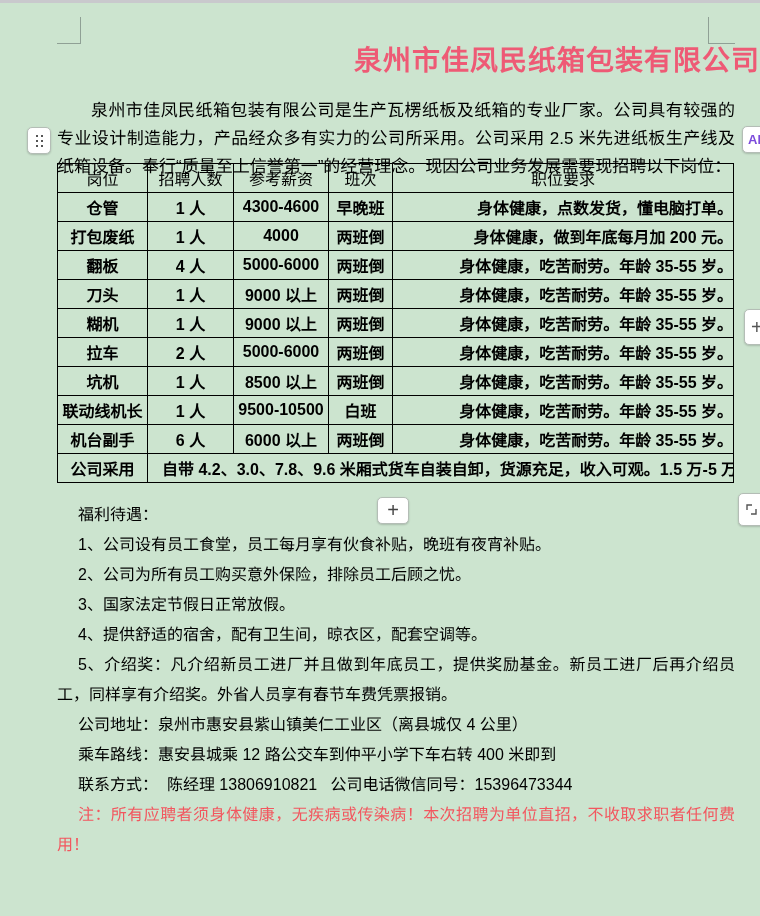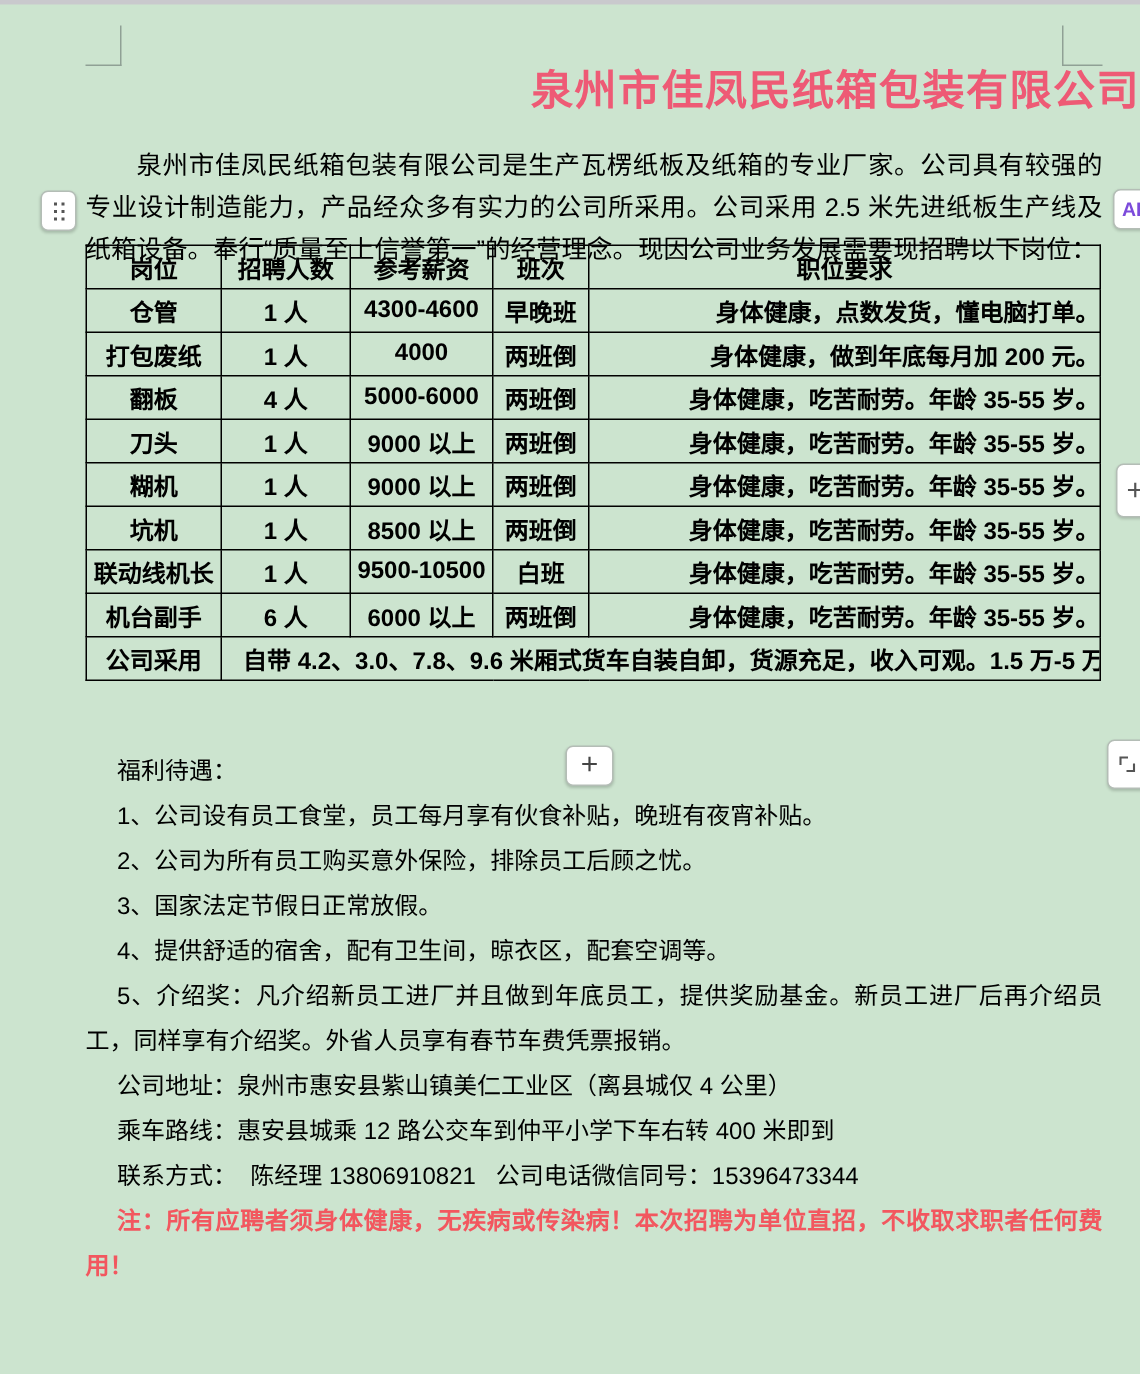--- a/index.html
+++ b/index.html
@@ -31,30 +31,30 @@
     position:absolute;left:57px;top:163px;width:676px;
     border-collapse:collapse;table-layout:fixed;
   }
   table.jobs td,table.jobs th{
     border:1.5px solid #000;
     height:28px;padding:0;
     font-size:16px;font-weight:700;
     text-align:center;vertical-align:middle;
     overflow:hidden;white-space:nowrap;
   }
-  table.jobs th{font-weight:700;margin-top:48px;}
+  table.jobs th{font-weight:400;margin-top:48px;}
   table.jobs td.req, table.jobs td.merged{text-align:right;padding-left:14px;}
 
   .flow{
     position:absolute;left:57px;top:500px;width:678px;
     font-size:16px;line-height:30px;
   }
   .flow p{margin:0;text-indent:21px;text-align:justify;}
   .flow p.contact{white-space:pre-wrap;}
-  .flow p.note{color:#f2575f;font-weight:bold;}
+  .flow p.note{color:#f2575f;}
 
   .float-btn{
     position:absolute;background:#fff;
     border:1px solid #b4bdb6;border-radius:5px;
     box-shadow:0 1px 2px rgba(0,0,0,.18);
     display:flex;align-items:center;justify-content:center;
     box-sizing:border-box;cursor:pointer;
   }
   .drag-handle{left:27px;top:127px;width:24px;height:27px;}
   .dotgrid{
@@ -123,20 +123,27 @@
     <td class="req">身体健康，吃苦耐劳。年龄 35-55 岁。</td>
   </tr>
   <tr>
     <td>糊机</td>
     <td>1 人</td>
     <td>9000 以上</td>
     <td>两班倒</td>
     <td class="req">身体健康，吃苦耐劳。年龄 35-55 岁。</td>
   </tr>
   <tr>
+    <td>拉车</td>
+    <td>2 人</td>
+    <td>5000-6000</td>
+    <td>两班倒</td>
+    <td class="req">身体健康，吃苦耐劳。年龄 35-55 岁。</td>
+  </tr>
+  <tr>
     <td>坑机</td>
     <td>1 人</td>
     <td>8500 以上</td>
     <td>两班倒</td>
     <td class="req">身体健康，吃苦耐劳。年龄 35-55 岁。</td>
   </tr>
   <tr>
     <td>联动线机长</td>
     <td>1 人</td>
     <td>9500-10500</td>

